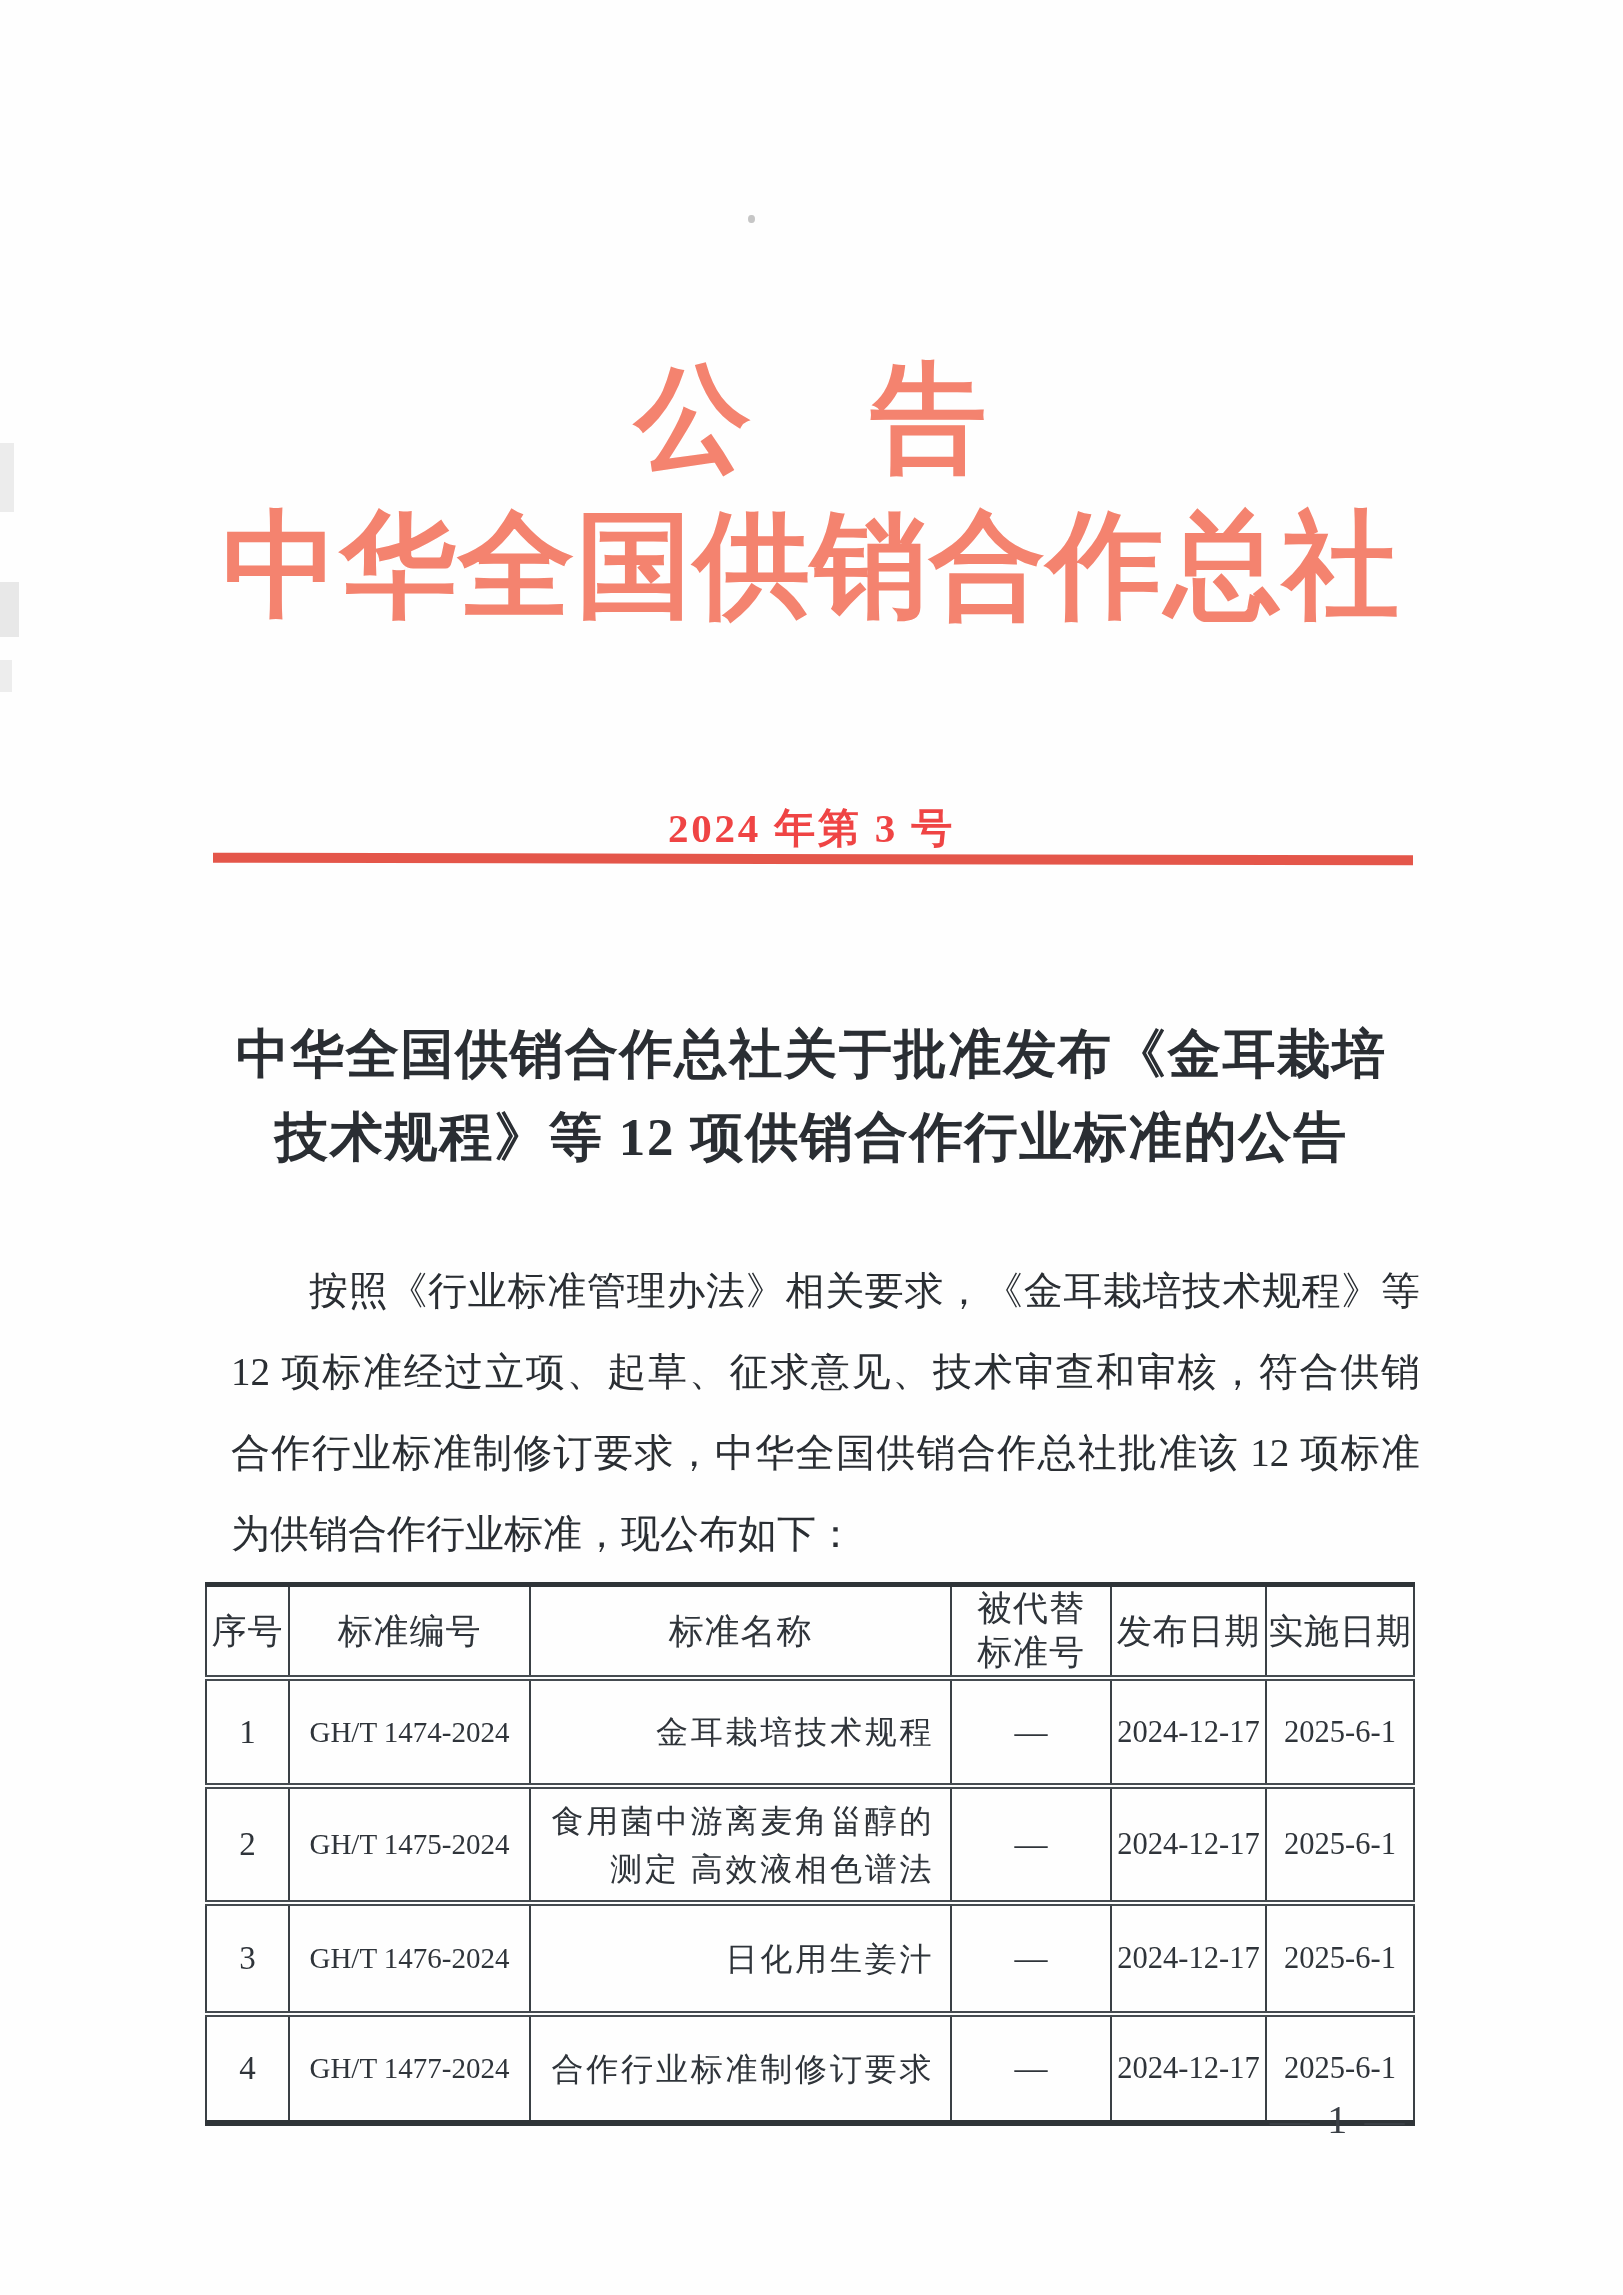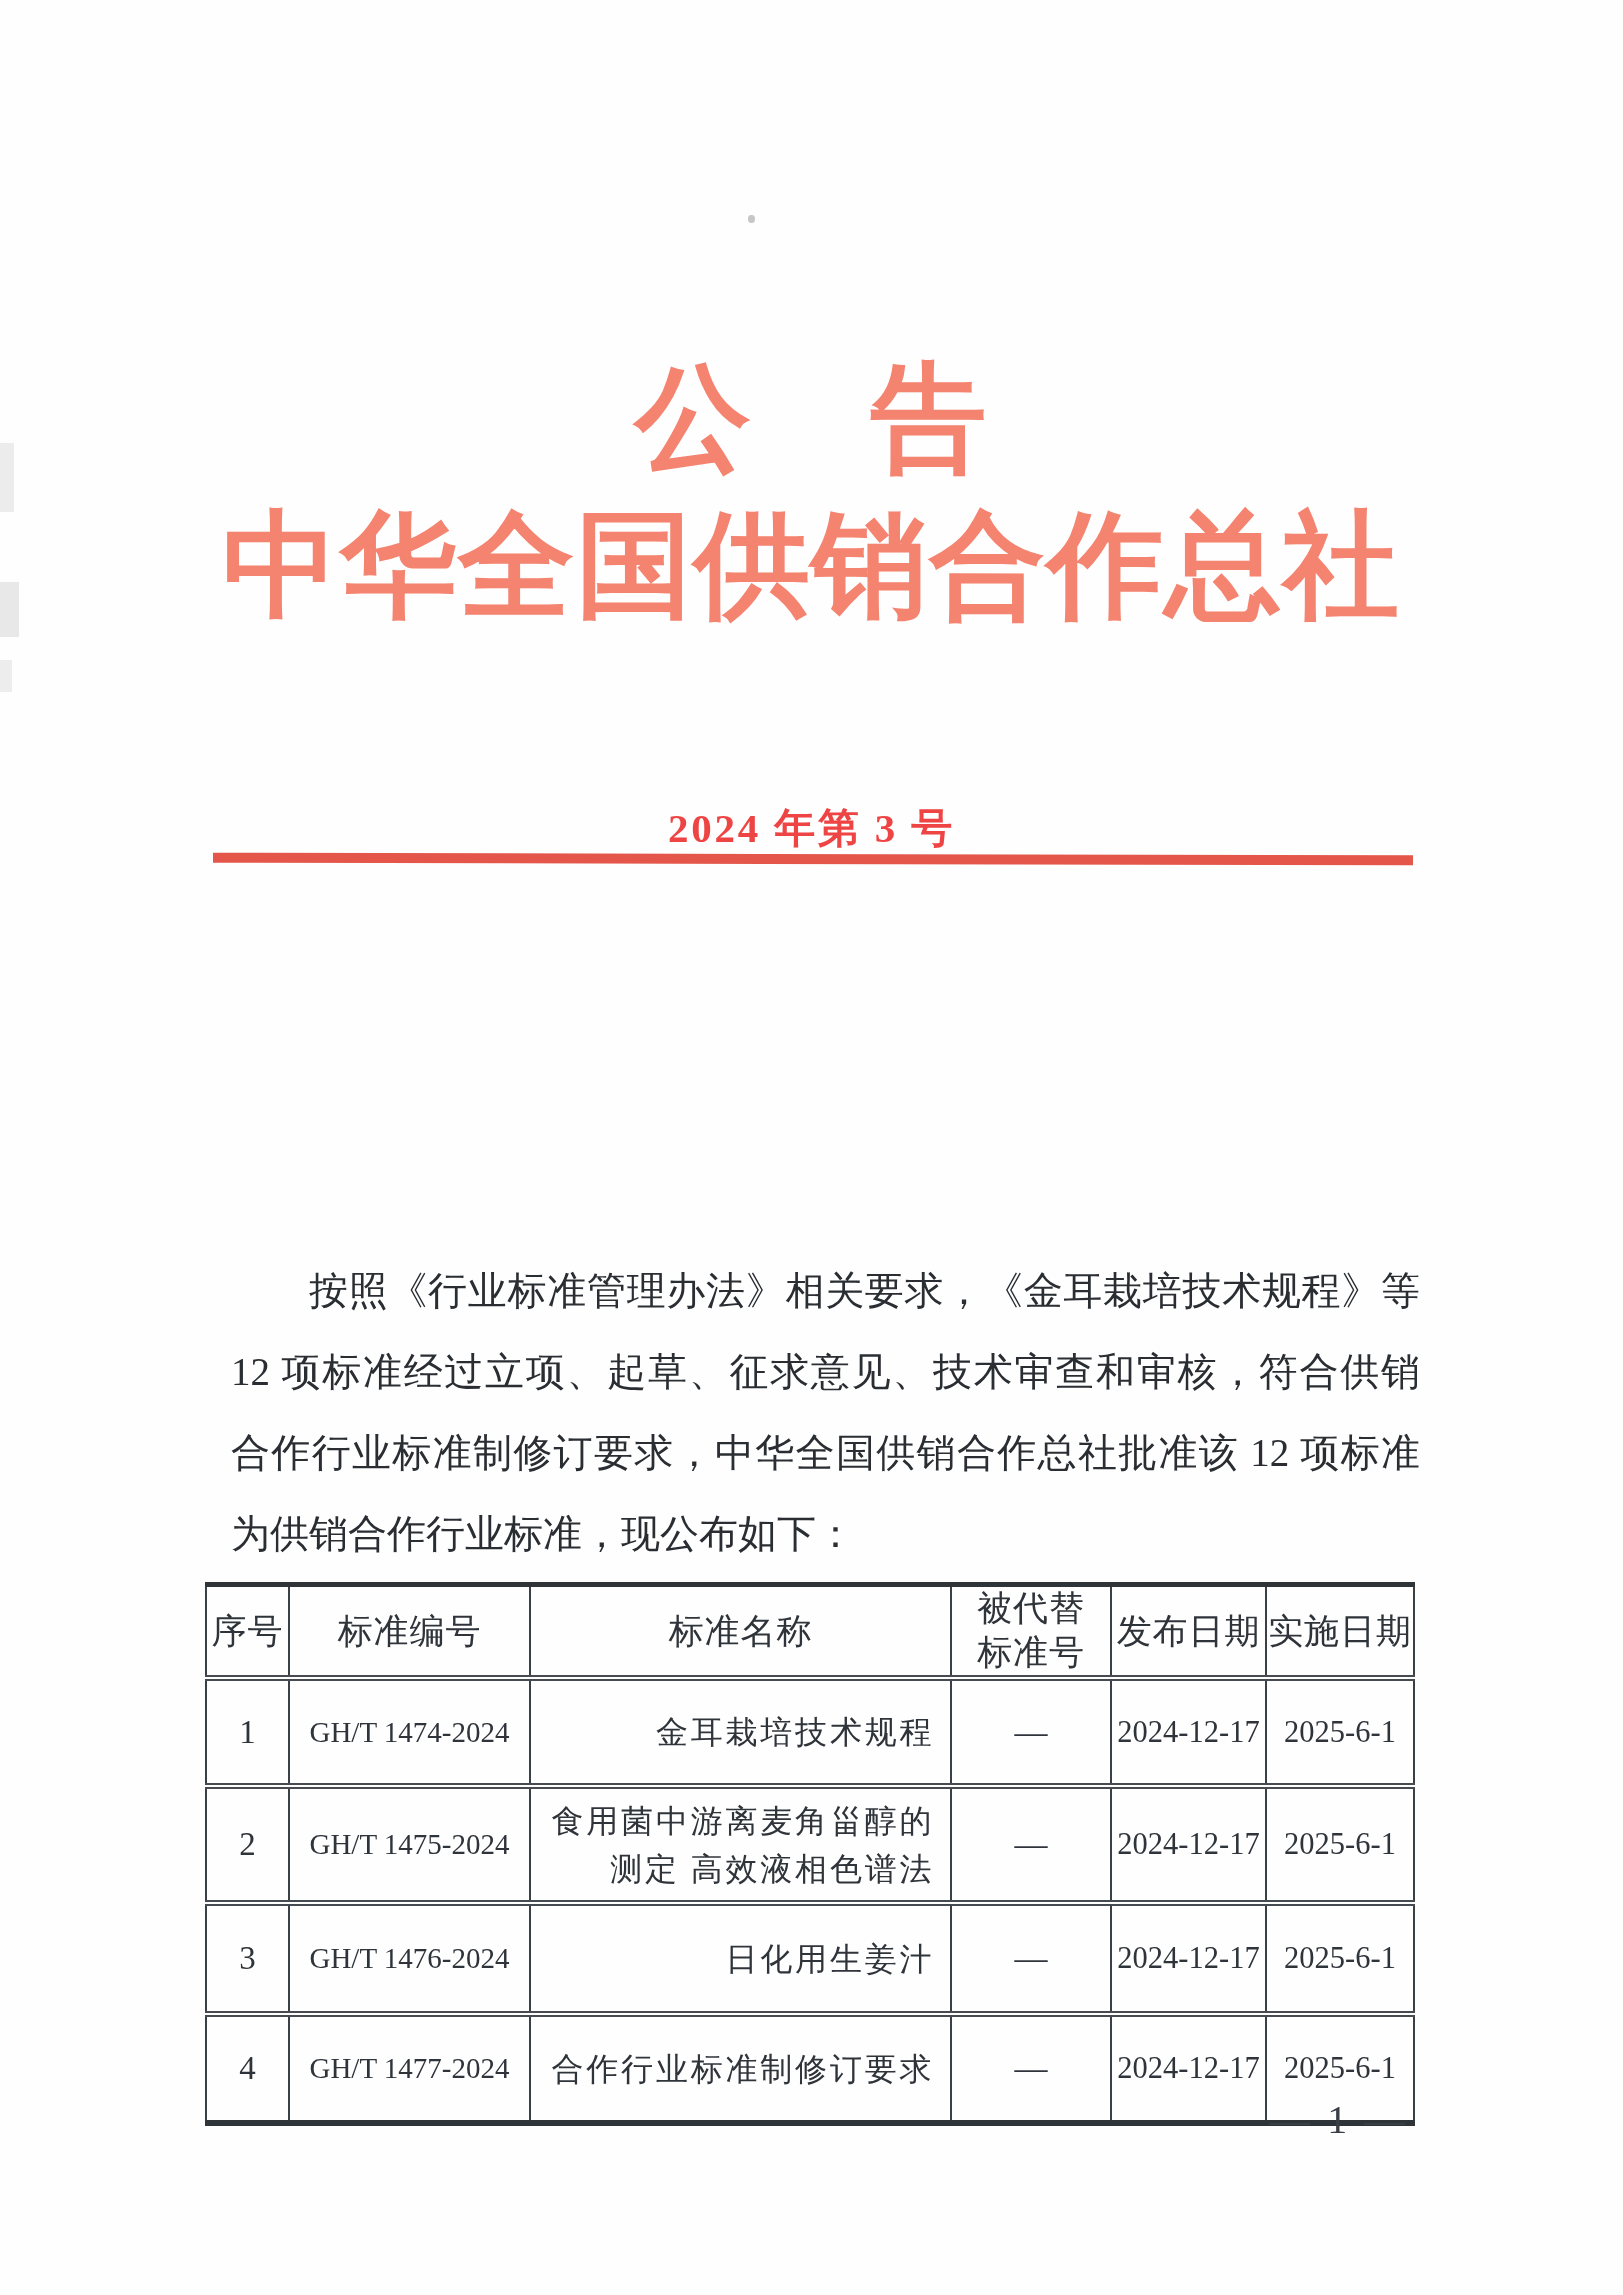--- a/index.html
+++ b/index.html
@@ -172,20 +172,24 @@
 
   <div class="masthead">
     <span class="line">公　告</span>
     <span class="line">中华全国供销合作总社</span>
   </div>
 
   <div class="issue-no">2024 年第 3 号</div>
 
   <div class="red-rule"></div>
 
+  <div class="announce-heading">
+    <span class="line">中华全国供销合作总社关于批准发布《金耳栽培</span>
+    <span class="line">技术规程》等 12 项供销合作行业标准的公告</span>
+  </div>
 
   <div class="body-text">
     <div class="bline first">按照《行业标准管理办法》相关要求，《金耳栽培技术规程》等</div>
     <div class="bline">12 项标准经过立项、起草、征求意见、技术审查和审核，符合供销</div>
     <div class="bline">合作行业标准制修订要求，中华全国供销合作总社批准该 12 项标准</div>
     <div class="bline last">为供销合作行业标准，现公布如下：</div>
   </div>
 
   <table class="std-table">
     <colgroup>

